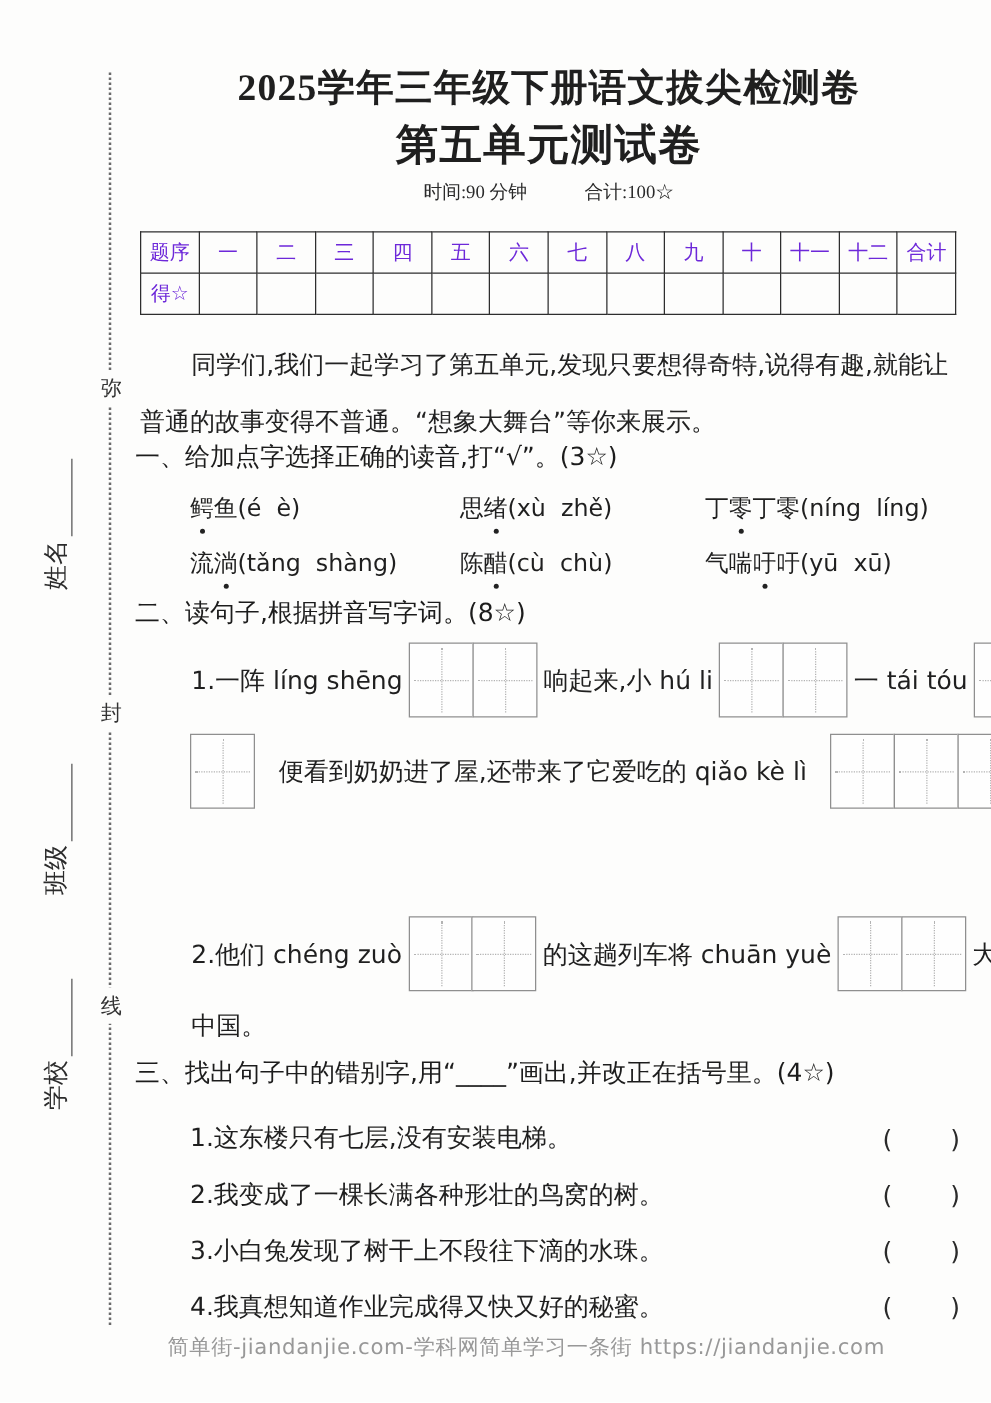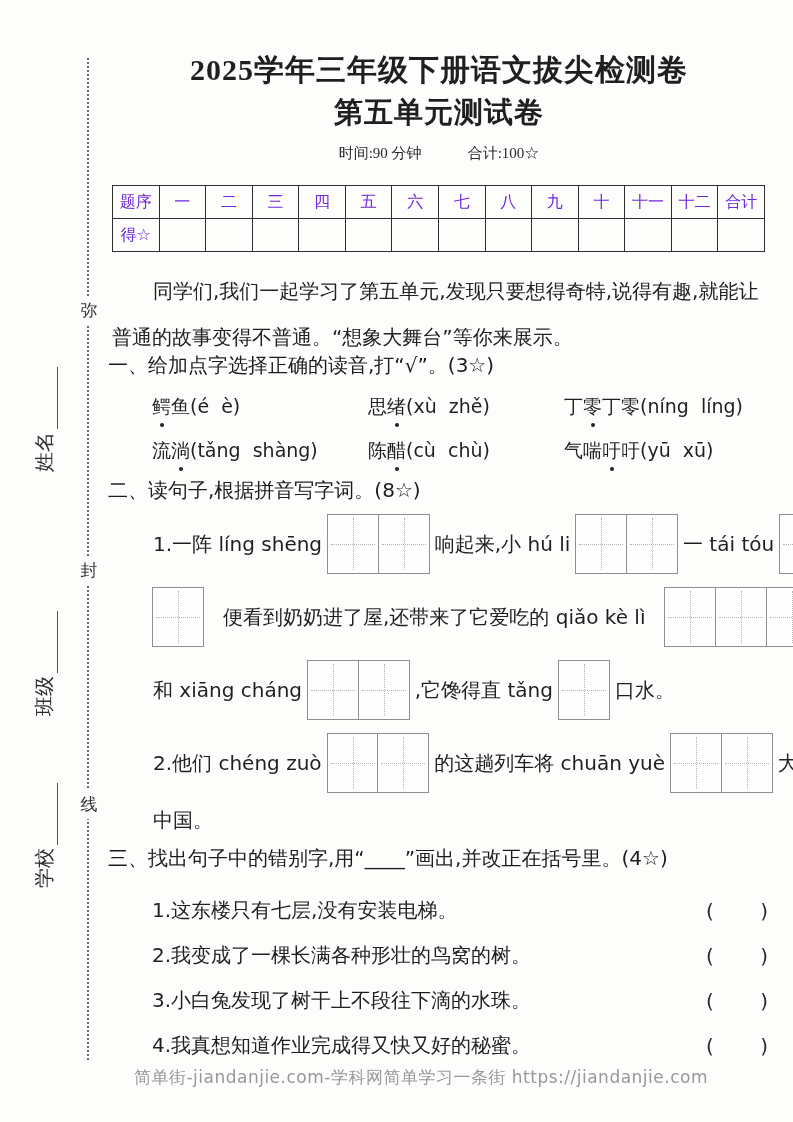--- a/index.html
+++ b/index.html
@@ -5,21 +5,21 @@
   html,body{margin:0;padding:0;background:#ffffff;}
   .page{
     position:relative; width:793px; height:1122px; overflow:hidden;
     background:#fdfdfc; color:#1f1f1f;
     font-family:"DejaVu Sans","Liberation Sans",sans-serif;
   }
   
   .title1{position:absolute; top:50px; left:110px; width:658px; text-align:center;
     font-family:"Liberation Serif","DejaVu Serif",serif; font-weight:bold; font-size:30px; letter-spacing:1px;}
   .title2{position:absolute; top:93px; left:110px; width:658px; text-align:center;
-    font-family:"Liberation Serif","DejaVu Serif",serif; font-weight:bold; font-size:29px; letter-spacing:1px;}
+    font-family:"Liberation Serif","DejaVu Serif",serif; font-weight:bold; font-size:34px; letter-spacing:1px;}
   .meta{position:absolute; top:144px; left:110px; width:658px; display:flex; justify-content:center; gap:46px;
     font-family:"Liberation Serif","DejaVu Serif",serif; font-size:15px; color:#2a2a2a;align-items:flex-end;}
   
   .score-table{position:absolute; top:185px; left:112px; width:653px; border-collapse:collapse; table-layout:fixed;}
   .score-table td{border:1.6px solid #2e2e2e; height:32px; text-align:center; vertical-align:middle;
     font-size:16px; padding:0; color:#6d28d9;}
   
   .intro{position:absolute; top:268px; left:112px; width:662px; font-size:20px; color:#222;}
   .intro .iline{height:46px; line-height:46px; white-space:nowrap;}
   .intro .iline:first-child{text-indent:2.05em;}
@@ -170,32 +170,20 @@
       <span class="wbox">
         <span class="wcell"></span>
       </span>
       <span class="seg-text">便看到奶奶进了屋,还带来了它爱吃的 qiǎo kè lì</span>
       <span class="wbox">
         <span class="wcell"></span>
         <span class="wcell"></span>
         <span class="wcell"></span>
       </span>
     </div>
-  <div class="pline" id="pline3">
-      <span class="seg-text">和 xiāng cháng</span>
-      <span class="wbox">
-        <span class="wcell"></span>
-        <span class="wcell"></span>
-      </span>
-      <span class="seg-text">,它馋得直 tǎng</span>
-      <span class="wbox">
-        <span class="wcell"></span>
-      </span>
-      <span class="seg-text">口水。</span>
-    </div>
   <div class="pline" id="pline4">
       <span class="seg-text">2.他们 chéng zuò</span>
       <span class="wbox">
         <span class="wcell"></span>
         <span class="wcell"></span>
       </span>
       <span class="seg-text">的这趟列车将 chuān yuè</span>
       <span class="wbox">
         <span class="wcell"></span>
         <span class="wcell"></span>

